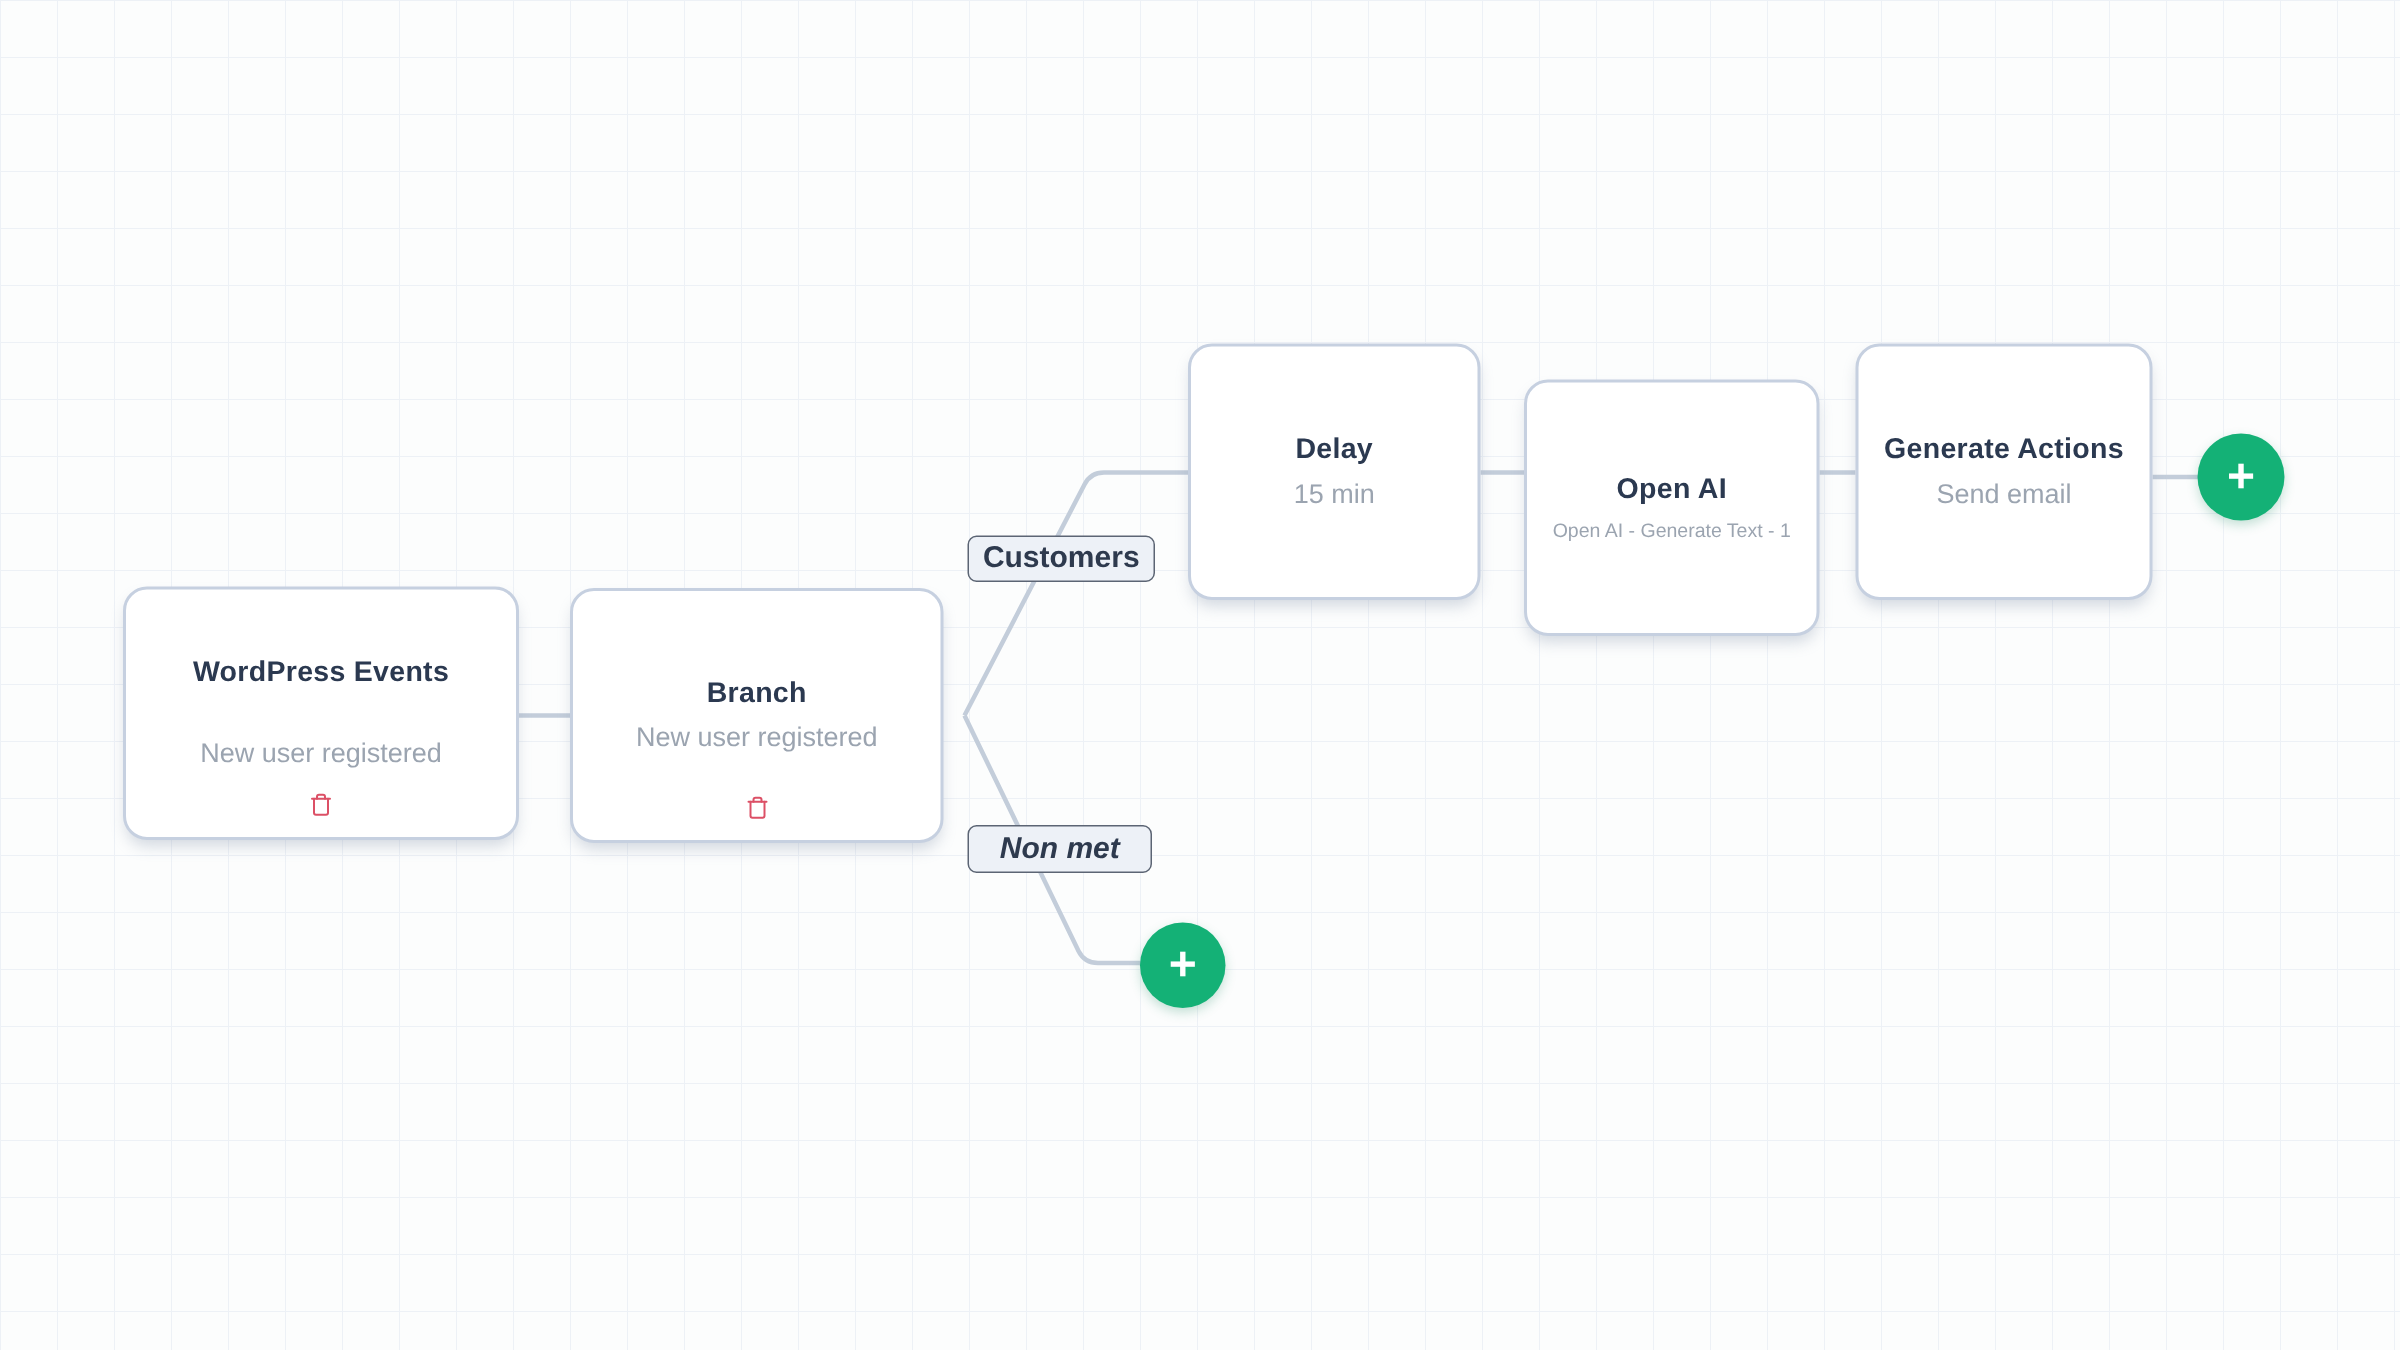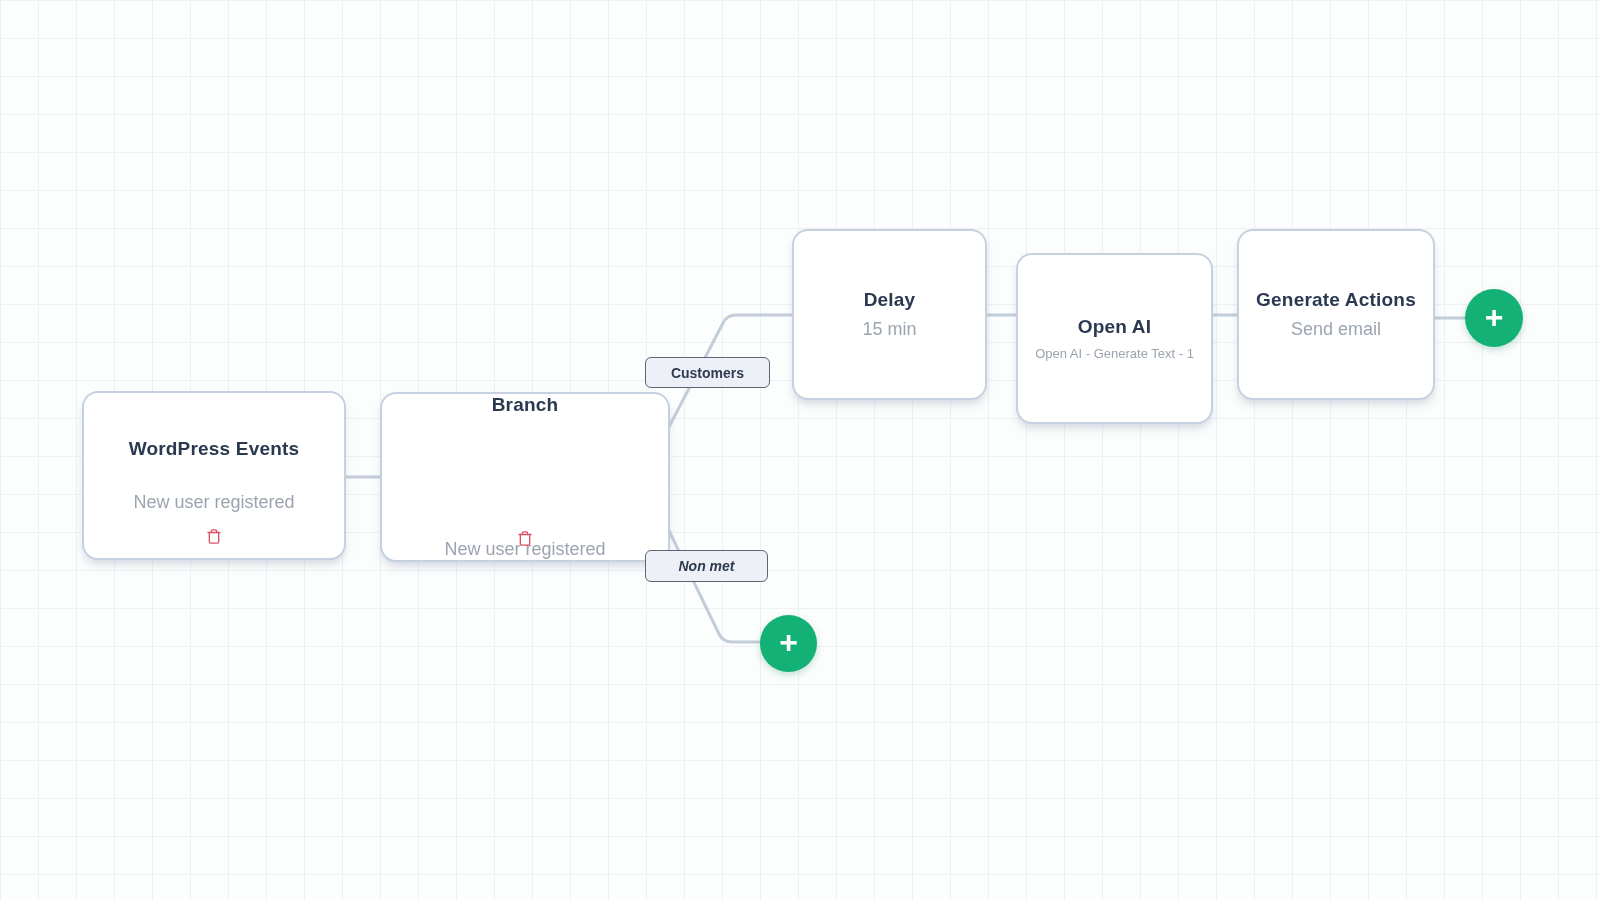--- a/index.html
+++ b/index.html
@@ -41,21 +41,21 @@
     position:absolute;bottom:13px;left:50%;transform:translateX(-50%);
     background:none;border:none;padding:0;line-height:0;cursor:pointer;
     color:#dc5066;
   }
   .edge-label{
     position:absolute;
     display:flex;align-items:center;justify-content:center;
     background:#edf1f7;
     border:1.5px solid #5c6574;
     border-radius:6px;
-    font-size:14px;font-weight:600;color:#2e3a4e;
+    font-size:20px;font-weight:600;color:#2e3a4e;
     box-sizing:border-box;
     cursor:pointer;
   }
   .add-btn{
     position:absolute;
     border-radius:50%;
     background:#14b176;
     border:none;
     color:#ffffff;
     display:flex;align-items:center;justify-content:center;
@@ -87,21 +87,21 @@
     <div class="node-subtitle">New user registered</div>
     <button class="trash-btn">
       <svg width="16" height="17" viewBox="0 0 24 24" fill="none" stroke="currentColor" stroke-width="2" stroke-linecap="round" stroke-linejoin="round">
         <path d="M3 6h18"></path>
           <path d="M19 6v14a2 2 0 0 1-2 2H7a2 2 0 0 1-2-2V6"></path>
           <path d="M8 6V4a2 2 0 0 1 2-2h4a2 2 0 0 1 2 2v2"></path>
       </svg>
     </button>
   </div>
 
-  <div class="node" style="left:380px;top:392px;width:290px;height:170px;justify-content:space-between;">
+  <div class="node" style="left:380px;top:392px;width:249px;height:170px;">
     <div class="node-title">Branch</div>
     <div class="node-subtitle">New user registered</div>
     <button class="trash-btn">
       <svg width="16" height="17" viewBox="0 0 24 24" fill="none" stroke="currentColor" stroke-width="2" stroke-linecap="round" stroke-linejoin="round">
         <path d="M3 6h18"></path>
           <path d="M19 6v14a2 2 0 0 1-2 2H7a2 2 0 0 1-2-2V6"></path>
           <path d="M8 6V4a2 2 0 0 1 2-2h4a2 2 0 0 1 2 2v2"></path>
       </svg>
     </button>
   </div>

